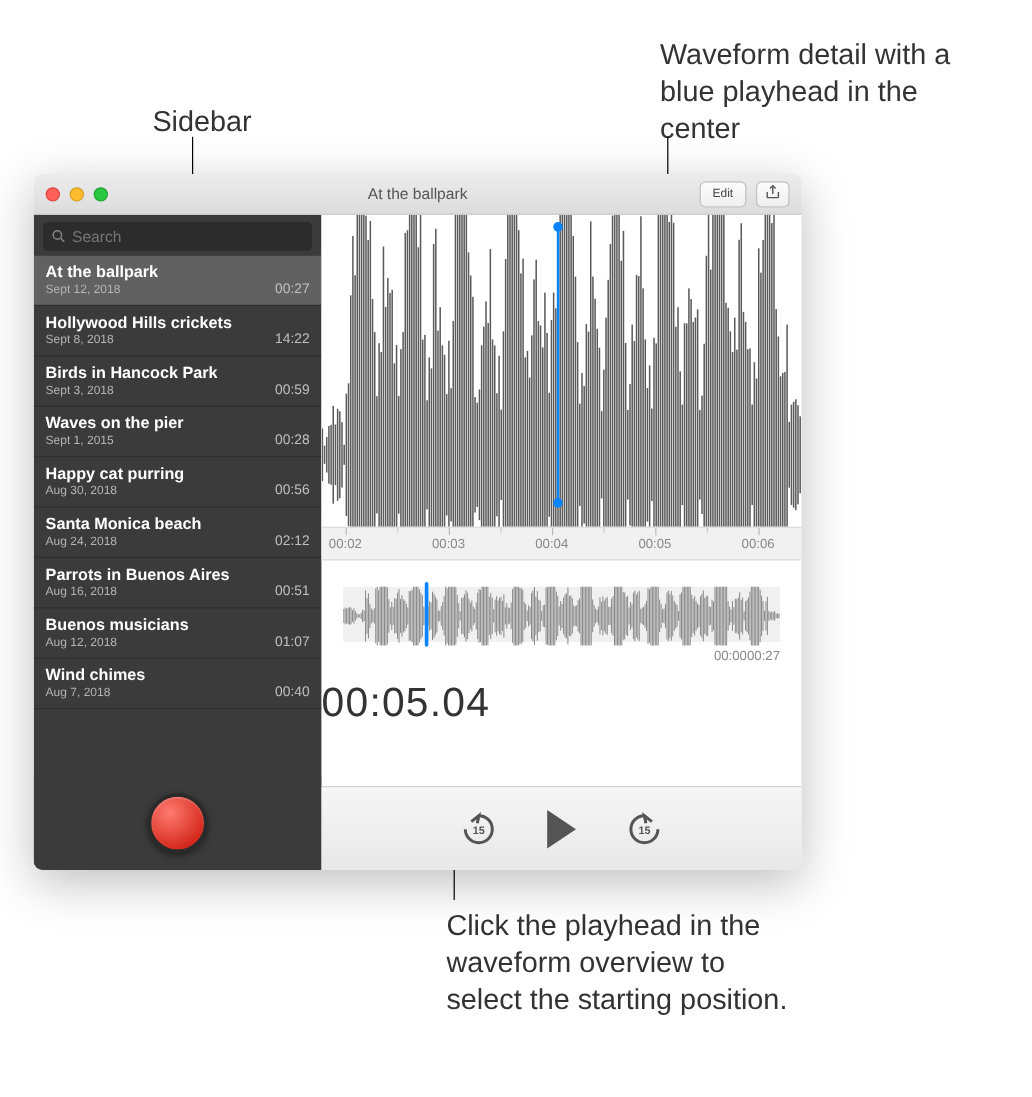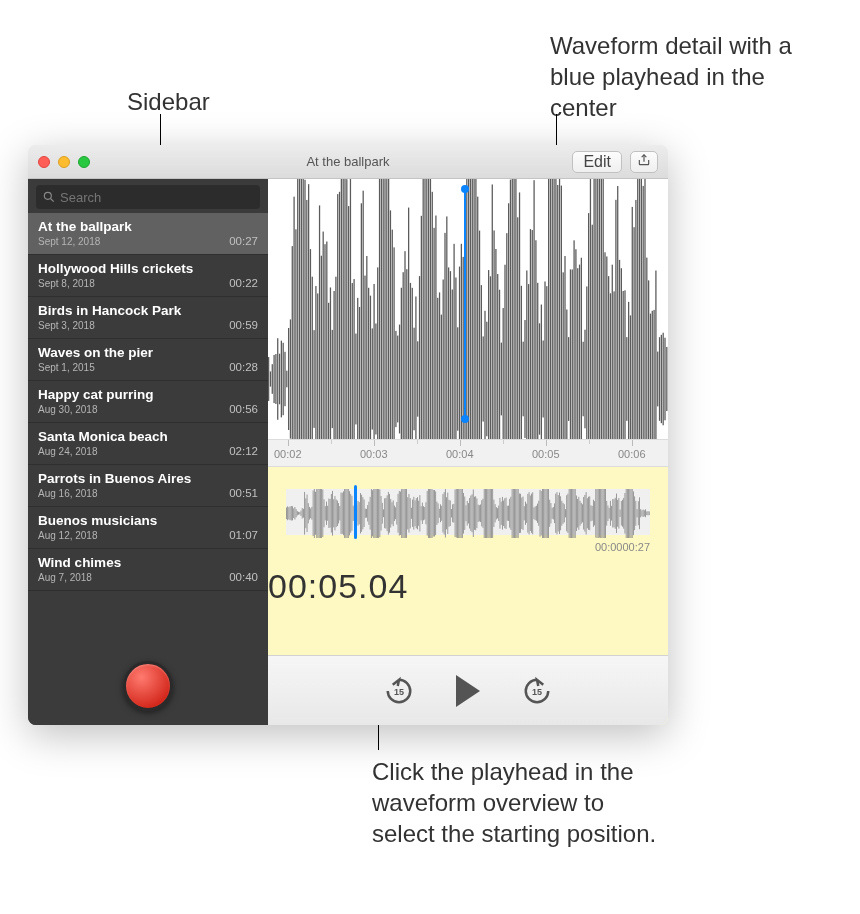--- a/index.html
+++ b/index.html
@@ -45,21 +45,21 @@
   .tl.grn { background: #28c840; border: 1px solid #1fa633; }
   .title { position: absolute; left: 0; right: 0; text-align: center; font-size: 13px; color: #555; }
   .toolbar-right { position: absolute; right: 10px; display: flex; gap: 8px; }
   .tbtn {
     background: linear-gradient(#fcfcfc,#efefef);
     border: 1px solid #c1c1c1;
     border-radius: 5px;
     height: 22px;
     display: flex; align-items: center; justify-content: center;
     padding: 0 10px;
-    font-size: 16px; color: #444;
+    font-size: 10px; color: #444;
   }
   .body { flex: 1; display: flex; overflow: hidden; }
   
   .sidebar {
     width: 240px;
     background: #3b3b3b;
     display: flex;
     flex-direction: column;
     color: #eaeaea;
   }
@@ -94,21 +94,21 @@
   }
   .record-btn {
     width: 50px; height: 50px; border-radius: 50%;
     background: radial-gradient(circle at 35% 30%, #ff7a6f, #d3271b 75%);
     border: 3px solid #2a2a2a;
     box-shadow: 0 2px 6px rgba(0,0,0,0.5), inset 0 1px 2px rgba(255,255,255,0.3);
   }
   
   .main {
     flex: 1;
-    background: #fef9c3;
+    background: #ffffff;
     position: relative;
     display: flex;
     flex-direction: column;
   }
   
   .wave-detail {
     position: relative;
     height: 260px;
     background: #fff;
     overflow: hidden;
@@ -236,21 +236,21 @@
       </div>
       <div class="list" id="rec-list">
           <div class="rec selected">
             <div class="rec-name">At the ballpark</div>
             <div class="rec-date">Sept 12, 2018</div>
             <div class="rec-dur">00:27</div>
           </div>
           <div class="rec">
             <div class="rec-name">Hollywood Hills crickets</div>
             <div class="rec-date">Sept 8, 2018</div>
-            <div class="rec-dur">00:22</div>
+            <div class="rec-dur">14:22</div>
           </div>
           <div class="rec">
             <div class="rec-name">Birds in Hancock Park</div>
             <div class="rec-date">Sept 3, 2018</div>
             <div class="rec-dur">00:59</div>
           </div>
           <div class="rec">
             <div class="rec-name">Waves on the pier</div>
             <div class="rec-date">Sept 1, 2015</div>
             <div class="rec-dur">00:28</div>

